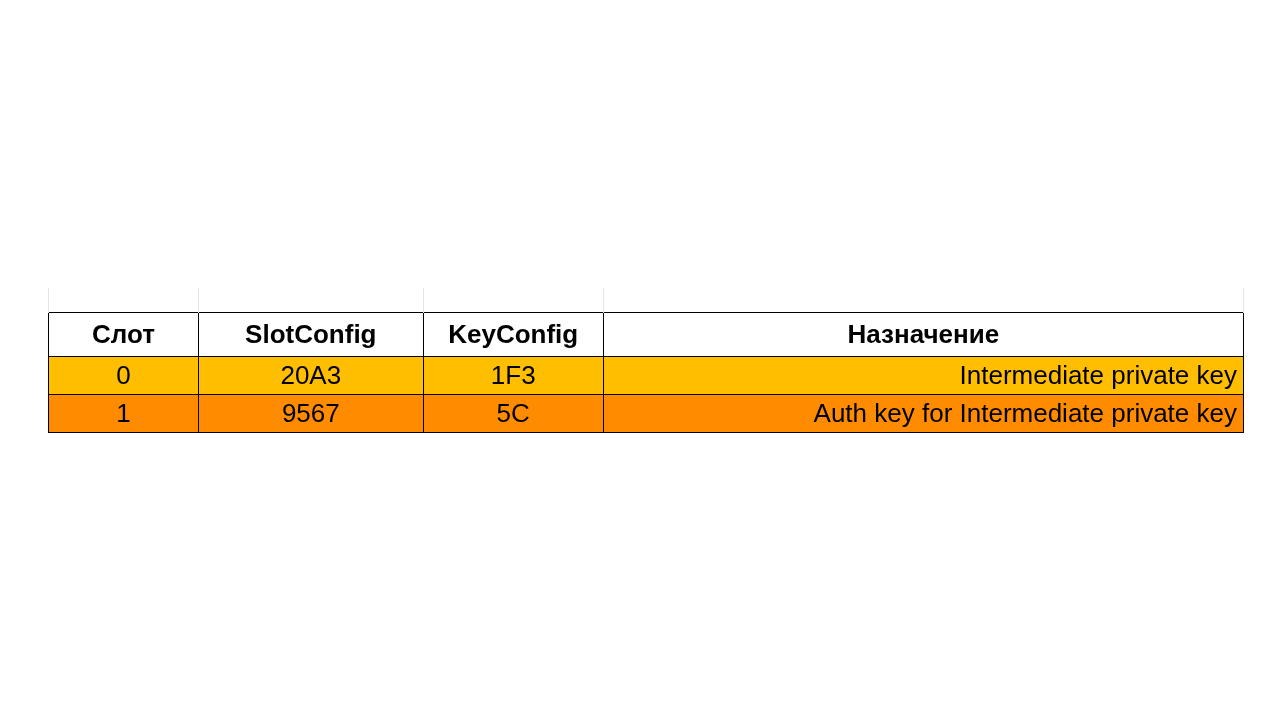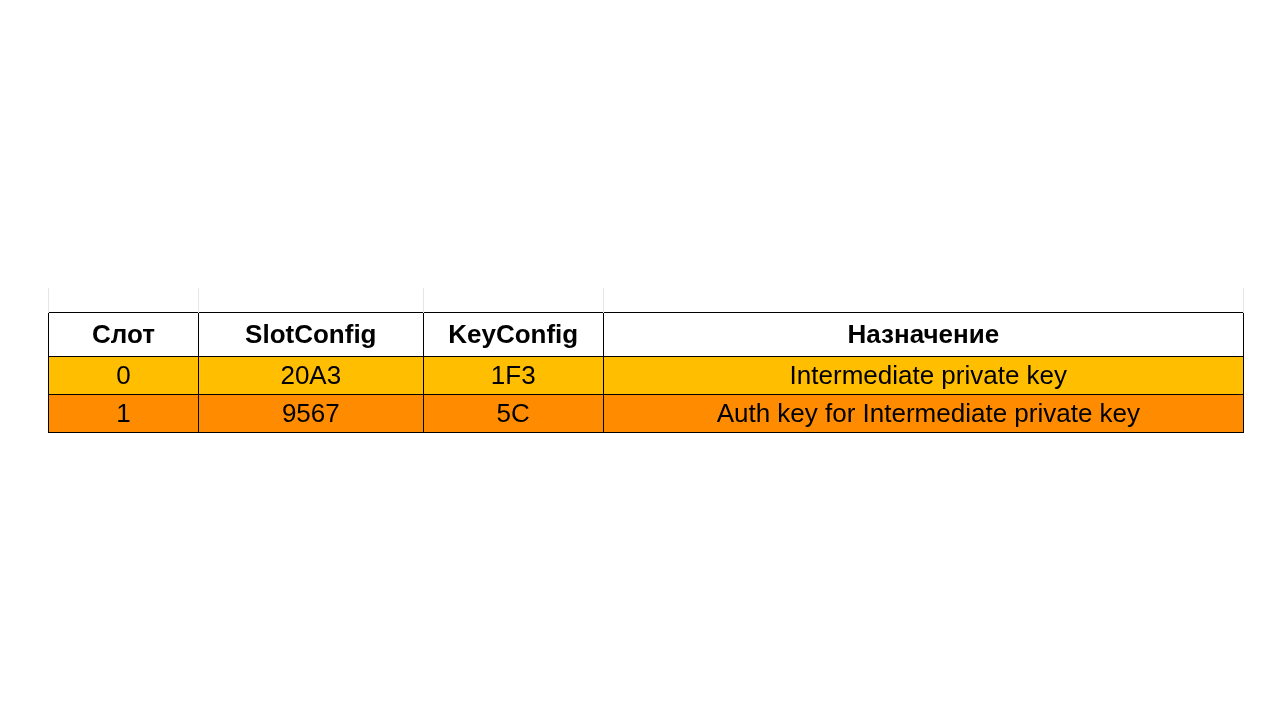--- a/index.html
+++ b/index.html
@@ -39,21 +39,21 @@
       border: 1.5px solid #000;
       padding: 4px 6px;
       line-height: 1.35;
     }
     tr.row td {
       border: 1.5px solid #000;
       padding: 1px 6px;
       line-height: 1.35;
     }
     tr.row td.center { text-align: center; }
-    tr.row td.left   { text-align: center; padding-left: 16px; }
+    tr.row td.left   { text-align: right; padding-left: 16px; }
     tr.yellow td { background: #ffbf00; }
     tr.orange td { background: #ff8c00; }
   </style>
 </head>
 <body>
 
 <div class="wrap">
   <table>
     <colgroup>
       <col class="c-slot">

